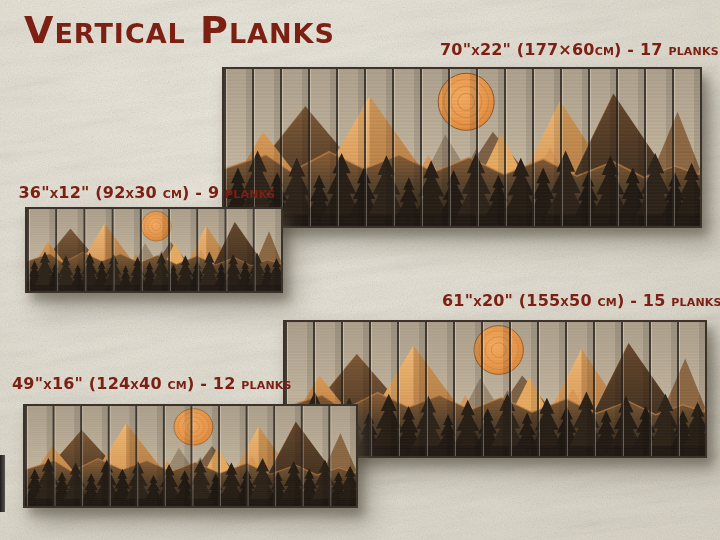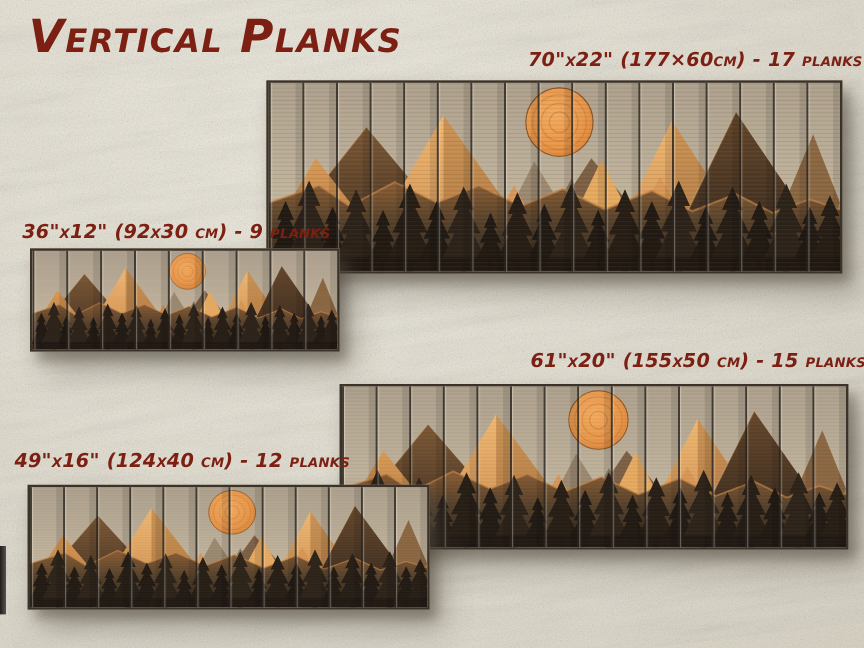--- a/index.html
+++ b/index.html
@@ -1,19 +1,18 @@
 <!DOCTYPE html>
 <html><head>
 <meta charset="utf-8">
 <style>
   html,body{margin:0;padding:0;}
   body{width:720px;height:540px;overflow:hidden;font-family:"DejaVu Sans",sans-serif;}
   .stage{position:relative;width:720px;height:540px;overflow:hidden;
     background:radial-gradient(ellipse at 35% 18%, #ece8db 0%, #e3decf 52%, #d5cfbf 100%);
-    font-style:italic;
     --accent:#7b2013;}
   .wallfx{position:absolute;left:0;top:0;z-index:0;pointer-events:none;}
   .title{position:absolute;left:24px;top:8px;z-index:6;margin:0;
     font-size:38px;font-weight:bold;font-variant:small-caps;letter-spacing:1px;
     color:var(--accent);white-space:nowrap;}
   .panel{position:absolute;box-sizing:border-box;border:2px solid #3b332a;
     background:#b7aa96;
     box-shadow:6px 8px 10px rgba(80,72,60,.50), 14px 18px 24px rgba(80,72,60,.30);}
   .panel .scene{position:absolute;left:0;top:0;width:100%;height:100%;display:block;}
   .dividers{position:absolute;left:0;top:0;right:0;bottom:0;

